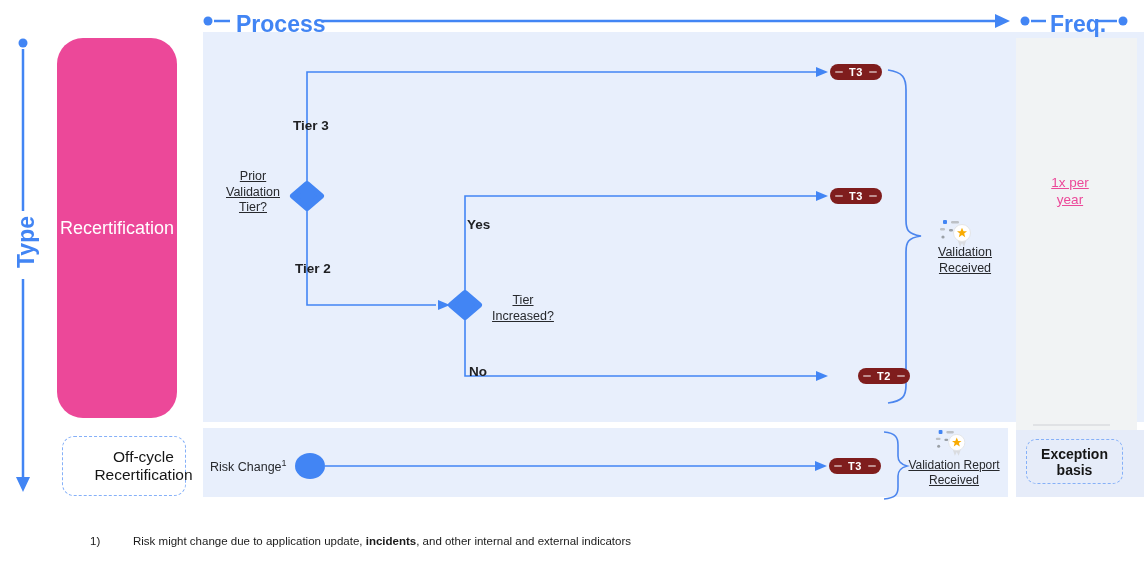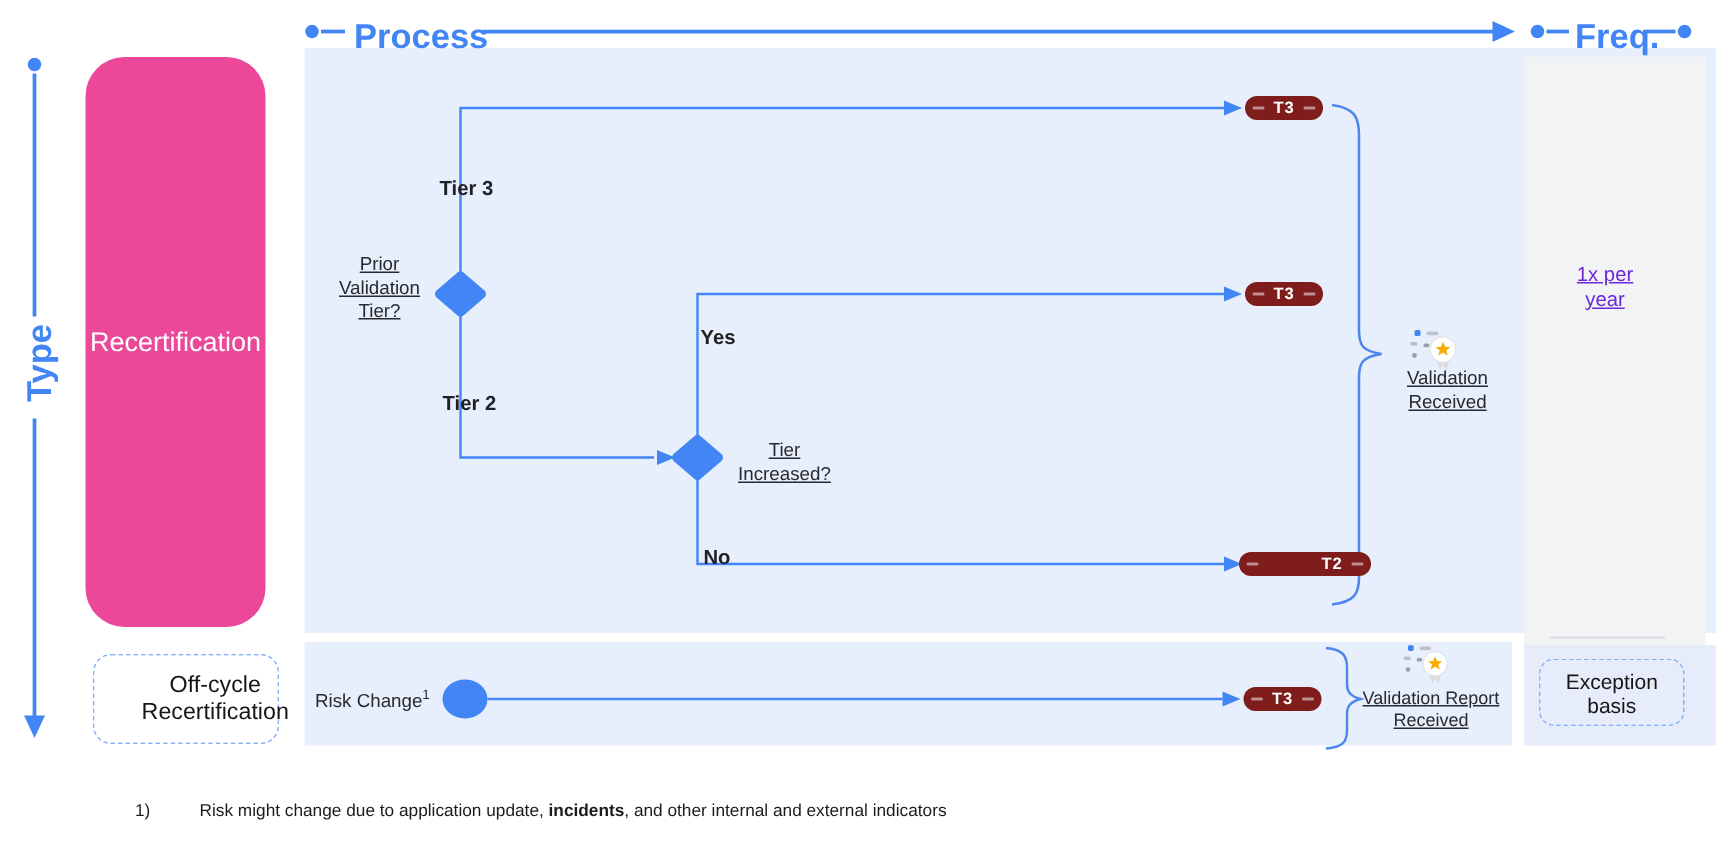--- a/index.html
+++ b/index.html
@@ -100,38 +100,38 @@
 
 <div class="lbl bold-lbl" style="left:249px;top:118px;">Tier 3</div>
 <div class="lbl reg-lbl" style="left:213px;top:169px;width:80px;">Prior Validation Tier?</div>
 <div class="lbl bold-lbl" style="left:251px;top:261px;">Tier 2</div>
 <div class="lbl bold-lbl" style="left:423px;top:217px;">Yes</div>
 <div class="lbl bold-lbl" style="left:425px;top:364px;">No</div>
 <div class="lbl reg-lbl" style="left:483px;top:293px;width:80px;">Tier Increased?</div>
 
 <div class="pill" style="left:830px;top:64px;">T3</div>
 <div class="pill" style="left:830px;top:188px;">T3</div>
-<div class="pill" style="left:826px;top:368px;padding-left:36px;">T2</div>
+<div class="pill" style="left:858px;top:368px;">T2</div>
 
 <div class="icon-wrap" style="left:936px;top:218px;width:42px;height:30px;">
   <svg width="42" height="30" viewBox="0 0 42 30">
     <rect x="7" y="2" width="4" height="4" rx="1" fill="#4285f4"></rect>
     <rect x="15" y="3" width="8" height="2.5" rx="1.2" fill="#bdc1c6"></rect>
     <rect x="4" y="10" width="5" height="2.5" rx="1.2" fill="#bdc1c6"></rect>
     <rect x="13" y="11" width="4" height="2.5" rx="1.2" fill="#9aa0a6"></rect>
     <circle cx="7" cy="19" r="1.6" fill="#9aa0a6"></circle>
     <polygon points="21,20 24,29 26,25 28,29 31,20" fill="#dadce0"></polygon>
     <circle cx="26" cy="15" r="8.5" fill="#fff" stroke="#e3e5e8" stroke-width="1"></circle>
     <path d="M26,9.8 L27.5,13.3 L31,13.3 L28.2,15.6 L29.2,19.2 L26,17 L22.8,19.2 L23.8,15.6 L21,13.3 L24.5,13.3 Z" fill="#f9ab00"></path>
   </svg>
 </div>
 <div class="lbl reg-lbl" style="left:925px;top:245px;width:80px;">Validation Received</div>
 
-<div class="lbl reg-lbl" style="left:1040px;top:175px;width:60px;font-size:13.5px;color:#6d28d9;">1x per year</div>
-<div class="dashed-box" style="left:1026px;top:439px;width:95px;height:43px;border-radius:10px;font-size:14px;font-weight:400;color:#161616;">
+<div class="lbl reg-lbl" style="left:1040px;top:175px;width:60px;font-size:13.5px;color:#ec4899;">1x per year</div>
+<div class="dashed-box" style="left:1026px;top:439px;width:95px;height:43px;border-radius:10px;font-size:14px;font-weight:700;color:#161616;">
   <span style="width:90px;">Exception basis</span>
 </div>
 
 <div class="lbl" style="left:210px;top:458px;font-size:12.5px;color:#27292d;">
   <span>Risk Change</span><sup style="font-size:9px;">1</sup>
 </div>
 <div class="pill" style="left:829px;top:458px;">T3</div>
 <div class="icon-wrap" style="left:932px;top:428px;width:40px;height:29px;">
   <svg width="40" height="29" viewBox="0 0 42 30">
     <rect x="7" y="2" width="4" height="4" rx="1" fill="#4285f4"></rect>

